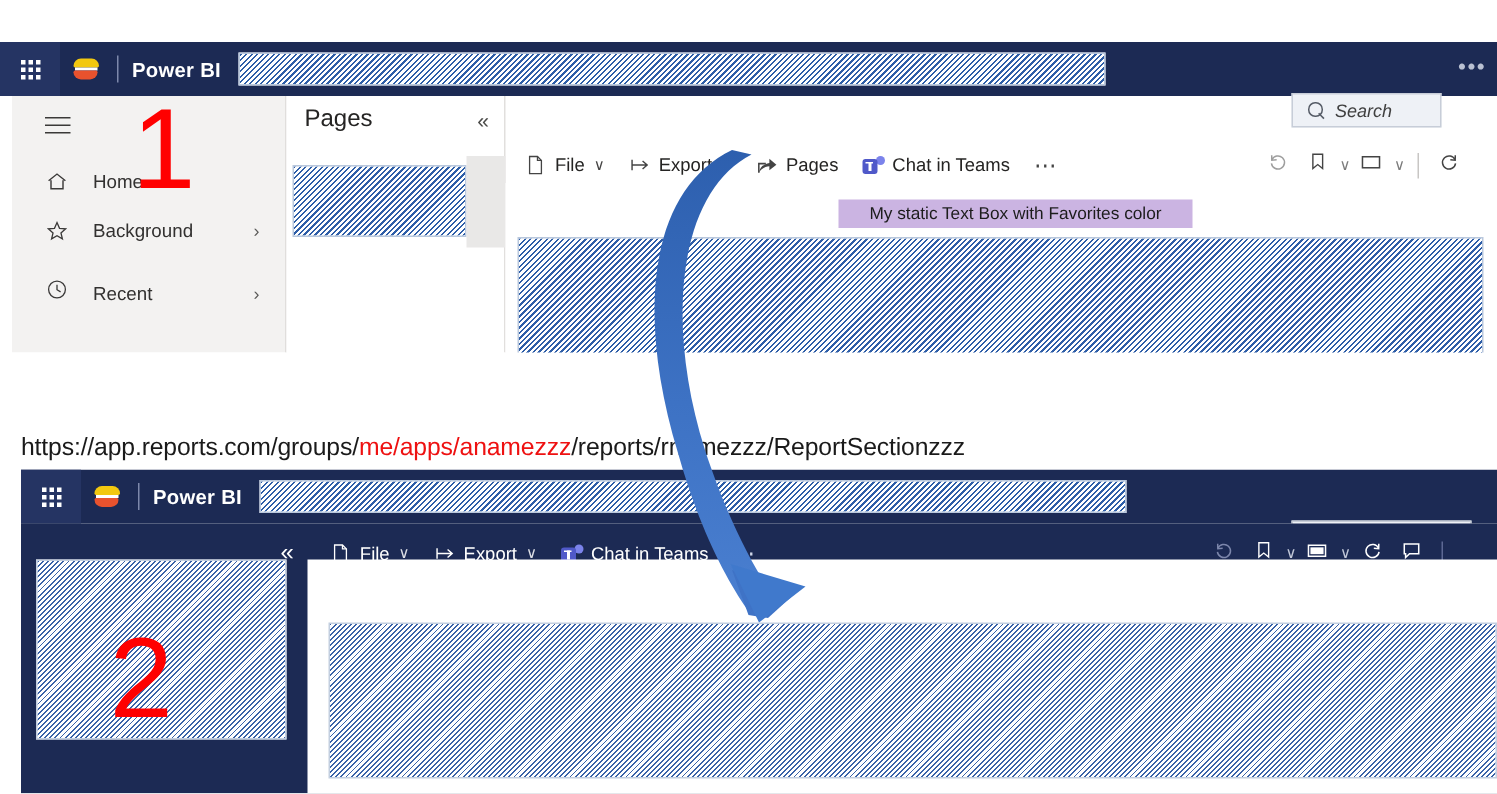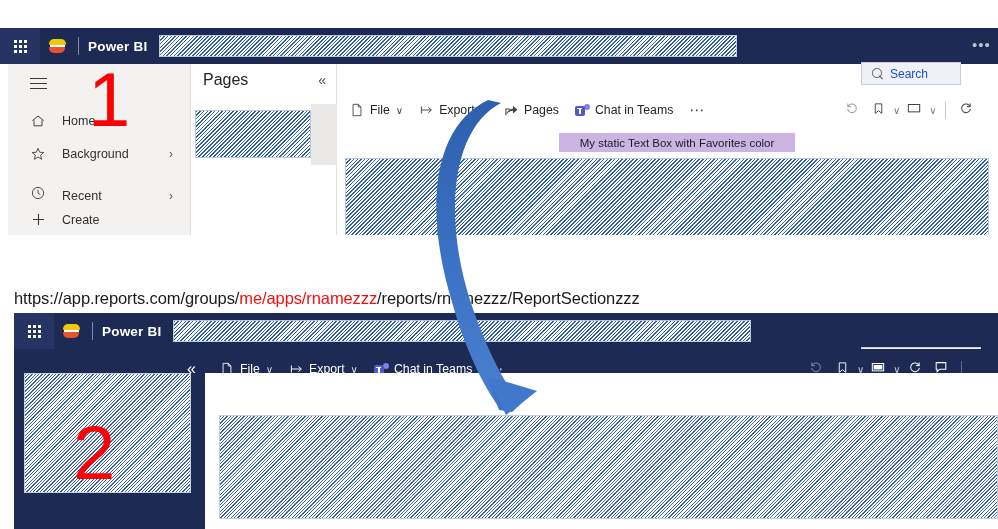--- a/index.html
+++ b/index.html
@@ -98,21 +98,21 @@
   }
   .search-box {
     position: absolute;
     height: 23px;
     background: #eef1f6;
     border: 1px solid #c7cdd8;
     display: flex; align-items: center;
     padding-left: 10px;
     gap: 7px;
   }
-  .search-box .lbl { font-size: 12px; color: #1d4ed8; }
+  .search-box .lbl { font-size: 12px; color: #404040; font-style: italic; }
   .search-icon { width: 11px; height: 11px; position: relative; flex: none; }
   .search-icon::before {
     content: ""; position: absolute; left: 0; top: 0;
     width: 7.5px; height: 7.5px; border: 1.3px solid #555b66; border-radius: 50%;
   }
   .search-icon::after {
     content: ""; position: absolute; left: 7px; top: 7px;
     width: 4.5px; height: 1.3px; background: #555b66;
     transform: rotate(45deg); transform-origin: left center;
   }
@@ -300,29 +300,20 @@
         <span class="ico">
           <svg viewBox="0 0 20 20" width="16" height="16">
             <circle cx="10" cy="10" r="7" fill="none" stroke="#3b3a39" stroke-width="1.1"></circle>
             <path d="M10 6 V10.2 L13 12" fill="none" stroke="#3b3a39" stroke-width="1.1"></path>
           </svg>
         </span>
         <span class="txt">Recent</span>
         <span class="chev">›</span>
       </div>
 
-      <div class="nav-item" style="top:139px;">
-        <span class="ico">
-          <svg viewBox="0 0 20 20" width="17" height="17">
-            <path d="M10 3.5 V16.5 M3.5 10 H16.5" fill="none" stroke="#3b3a39" stroke-width="1.3"></path>
-          </svg>
-        </span>
-        <span class="txt">Create</span>
-        <span class="chev"></span>
-      </div>
     </div>
 
     <div class="pages-panel" style="left:191px; top:36px; width:146px; height:171px;">
       <div class="pages-head">
         <span class="t">Pages</span>
         <span class="chev2">«</span>
       </div>
       <div class="hatch" style="position:absolute; left:4px; top:46px; width:116px; height:48px;"></div>
       <div style="position:absolute; left:120px; top:40px; width:26px; height:61px; background:#e9e8e7;"></div>
     </div>
@@ -411,21 +402,21 @@
 
     <div class="canvas" style="left:337px; top:94px; width:661px; height:113px;">
       <div class="textbox" style="left:222px; top:11px; width:236px; height:19px;">My static Text Box with Favorites color</div>
       <div class="hatch" style="position:absolute; left:8px; top:36px; width:644px; height:90px;"></div>
     </div>
   </div>
 
   <div class="bignum" style="left:88px; top:62px;">1</div>
 
   <div class="urlline" style="left:14px; top:289px;">
-    <span>https://app.reports.com/groups/</span><span class="red">me/apps/rnamezzz</span><span>/reports/rnamezzz/ReportSectionzzz</span>
+    <span>https://app.reports.com/groups/</span><span class="red">me/apps/anamezzz</span><span>/reports/rnamezzz/ReportSectionzzz</span>
   </div>
 
   <div class="window" style="left:14px; top:313px; width:984px; height:216px;">
 
     <div class="topbar">
       <div class="waffle">
         <div class="waffle-grid">
           <i></i>
             <i></i>
             <i></i>

